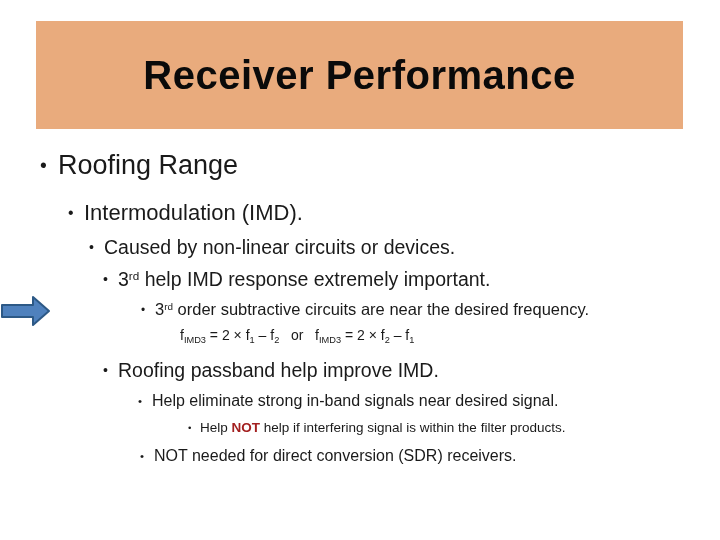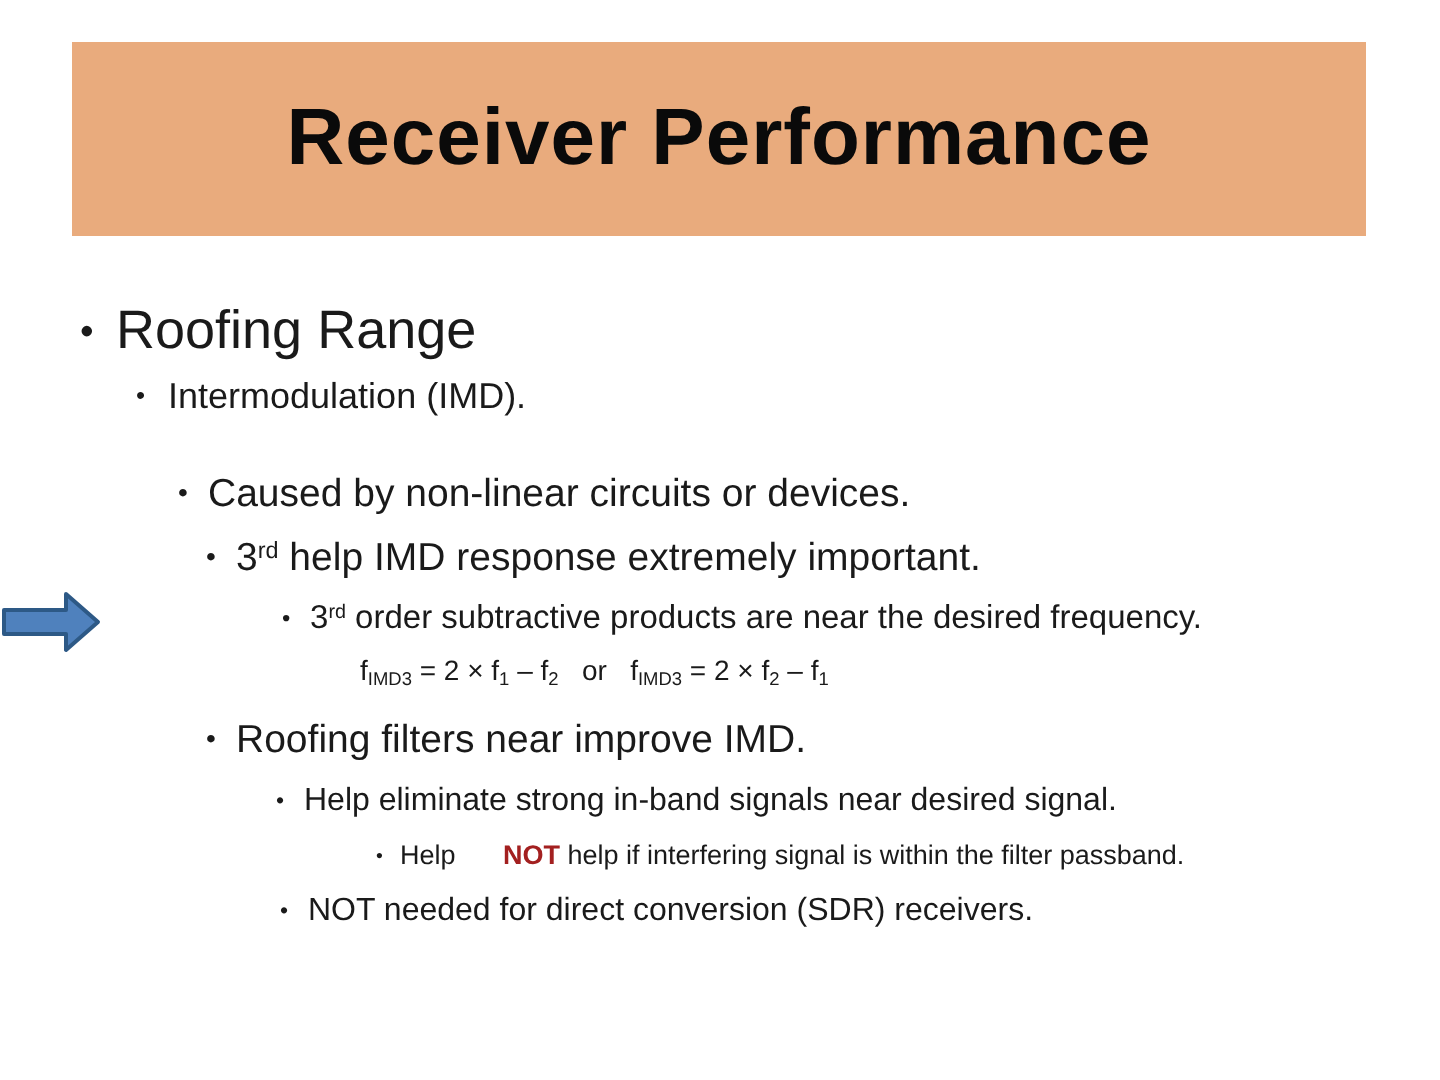--- a/index.html
+++ b/index.html
@@ -7,21 +7,21 @@
     position: relative;
     width: 720px; height: 540px;
     background: #ffffff;
     overflow: hidden;
     font-family: "Liberation Sans", sans-serif;
     color: var(--body_text, #1a1a1a);
   }
   #title-banner {
     position: absolute;
     left: 36px; top: 21px;
-    width: 647px; height: 97px;
+    width: 647px; height: 108px;
     background: var(--banner, #E9AB7D);
     display: flex; align-items: center; justify-content: center;
   }
   #title-banner .title-text {
     font-size: 40px;
     font-weight: bold;
     color: var(--title_text, #0a0a0a);
     letter-spacing: 0.5px;
     white-space: pre;
   }
@@ -31,46 +31,46 @@
     line-height: 1.15;
   }
   .line .marker {
     display: inline-block;
     font-size: 0.72em;
     vertical-align: 0.12em;
   }
   .line .txt { white-space: pre; }
   .sup { font-size: 0.60em; vertical-align: 0.52em; letter-spacing: 0; }
   .sub { font-size: 0.66em; vertical-align: -0.28em; }
-  .red { color: var(--not_red, #A32020); font-weight: bold; margin-left: 20px; }
+  .red { color: var(--not_red, #A32020); font-weight: bold; }
   #highlight-arrow {
     position: absolute;
     left: 0px; top: 295px;
     width: 51px; height: 32px;
   }
 </style>
 </head>
 <body>
 
 <div id="slide" style="--banner: #E9AB7D; --title_text: #0a0a0a; --body_text: #1a1a1a; --not_red: #A32020; --arrow_fill: #4F81BD; --arrow_stroke: #2D5986;">
 
   <div id="title-banner">
     <span class="title-text">Receiver Performance</span>
   </div>
 
   <div>
       <div class="line" style="top: 150px; left: 40px; font-size: 27px;"><span class="marker" style="width: 18px;">•</span><span class="txt"><span>Roofing Range</span></span></div>
-      <div class="line" style="top: 188px; left: 68px; font-size: 18px;"><span class="marker" style="width: 16px;">•</span><span class="txt"><span>Intermodulation (IMD).</span></span></div>
+      <div class="line" style="top: 200px; left: 68px; font-size: 22px;"><span class="marker" style="width: 16px;">•</span><span class="txt"><span>Intermodulation (IMD).</span></span></div>
       <div class="line" style="top: 236px; left: 89px; font-size: 19.5px;"><span class="marker" style="width: 15px;">•</span><span class="txt"><span>Caused by non-linear circuits or devices.</span></span></div>
       <div class="line" style="top: 268px; left: 103px; font-size: 19.5px;"><span class="marker" style="width: 15px;">•</span><span class="txt"><span>3</span><span class="sup">rd</span><span> help IMD response extremely important.</span></span></div>
-      <div class="line" style="top: 300px; left: 141px; font-size: 16.5px;"><span class="marker" style="width: 14px;">•</span><span class="txt"><span>3</span><span class="sup">rd</span><span> order subtractive products are near the desired frequency.</span></span></div>
+      <div class="line" style="top: 300px; left: 141px; font-size: 16.5px;"><span class="marker" style="width: 14px;">•</span><span class="txt"><span>3</span><span class="sup">rd</span><span> order subtractive circuits are near the desired frequency.</span></span></div>
       <div class="line" style="top: 327px; left: 180px; font-size: 14px;"><span class="txt"><span>f</span><span class="sub">IMD3</span><span> = 2 × f</span><span class="sub">1</span><span> – f</span><span class="sub">2</span><span>   or   f</span><span class="sub">IMD3</span><span> = 2 × f</span><span class="sub">2</span><span> – f</span><span class="sub">1</span></span></div>
-      <div class="line" style="top: 359px; left: 103px; font-size: 19.5px;"><span class="marker" style="width: 15px;">•</span><span class="txt"><span>Roofing filters near improve IMD.</span></span></div>
+      <div class="line" style="top: 359px; left: 103px; font-size: 19.5px;"><span class="marker" style="width: 15px;">•</span><span class="txt"><span>Roofing passband help improve IMD.</span></span></div>
       <div class="line" style="top: 392px; left: 138px; font-size: 16px;"><span class="marker" style="width: 14px;">•</span><span class="txt"><span>Help eliminate strong in-band signals near desired signal.</span></span></div>
-      <div class="line" style="top: 420px; left: 188px; font-size: 13.5px;"><span class="marker" style="width: 12px;">•</span><span class="txt"><span>Help </span><span class="red">NOT</span><span> help if interfering signal is within the filter passband.</span></span></div>
+      <div class="line" style="top: 420px; left: 188px; font-size: 13.5px;"><span class="marker" style="width: 12px;">•</span><span class="txt"><span>Help </span><span class="red">NOT</span><span> help if interfering signal is within the filter products.</span></span></div>
       <div class="line" style="top: 447px; left: 140px; font-size: 16px;"><span class="marker" style="width: 14px;">•</span><span class="txt"><span>NOT needed for direct conversion (SDR) receivers.</span></span></div>
     </div>
 
   <svg id="highlight-arrow" viewBox="0 0 51 32" xmlns="http://www.w3.org/2000/svg">
     <polygon points="2,10 33,10 33,2 49,16 33,30 33,22 2,22" fill="var(--arrow_fill, #4F81BD)" stroke="var(--arrow_stroke, #2D5986)" stroke-width="2" stroke-linejoin="round"></polygon>
   </svg>
 
 </div>
 
 </body></html>

